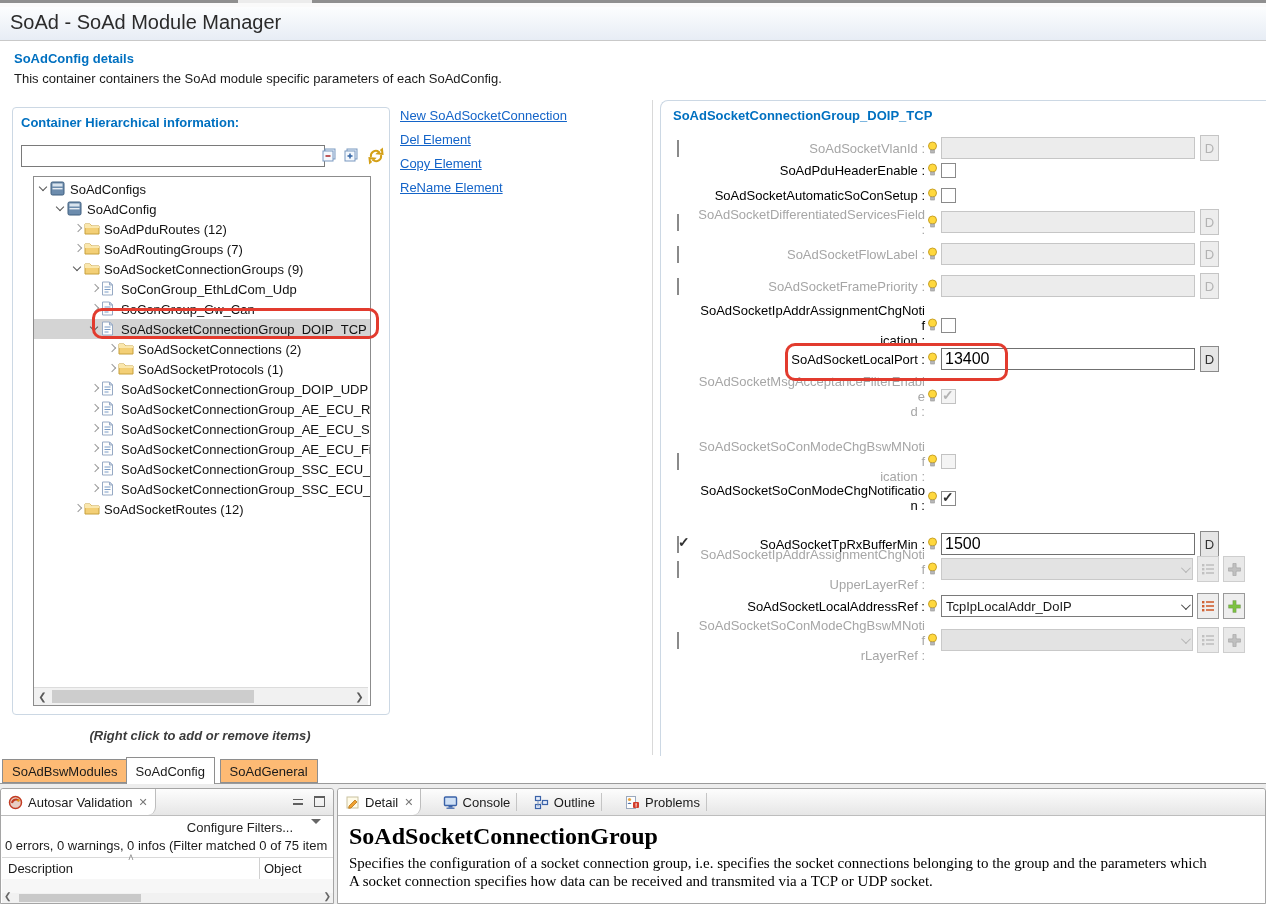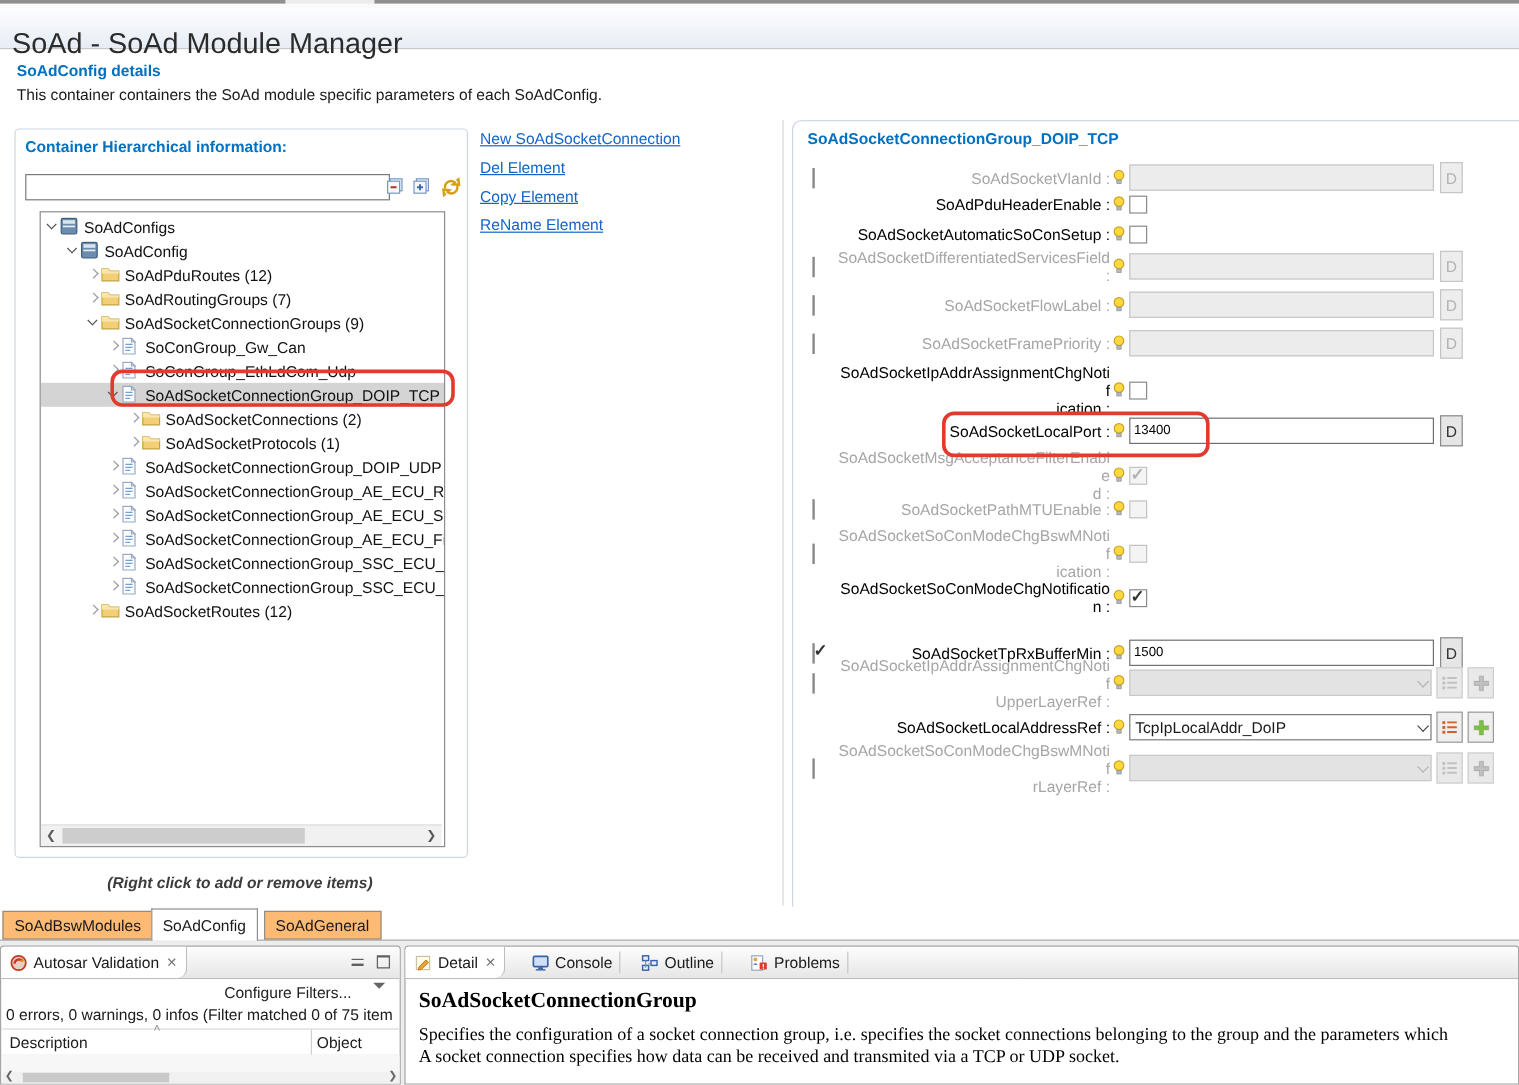--- a/index.html
+++ b/index.html
@@ -7,21 +7,21 @@
        font-family:"Liberation Sans",sans-serif;font-size:13px;color:#1a1a1a;}
   .abs{position:absolute;}
 
   
   #top-strip{left:0;top:0;width:1266px;height:7px;background:#fafafa;}
   #top-strip .seg{position:absolute;top:0;height:3px;}
 
   
   #title-bar{left:0;top:7px;width:1266px;height:33px;
     background:linear-gradient(#fcfdfe,#e7edf5);border-bottom:1px solid #c9c9c9;}
-  #title-bar .t{position:absolute;left:10px;top:16px;font-size:24px;color:#2b2b2b;}
+  #title-bar .t{position:absolute;left:10px;top:4px;font-size:20px;color:#2b2b2b;}
 
   
   #section-title{left:14px;top:51px;font-weight:bold;color:#0070C0;}
   #section-desc{left:14px;top:71px;color:#1a1a1a;}
 
   
   #left-box{left:12px;top:107px;width:376px;height:606px;border:1px solid #ccd8e4;border-radius:4px;}
   #tree-title{position:absolute;left:8px;top:7px;font-weight:bold;color:#0070C0;}
   #tree-search{position:absolute;left:8px;top:37px;width:296px;height:20px;border:1px solid #7a7a7a;
     font-family:"Liberation Sans",sans-serif;font-size:13px;padding:0 3px;}
@@ -53,21 +53,21 @@
 
   
   #right-panel{left:660px;top:100px;width:606px;height:655px;border-top:1px solid #ccd8e4;border-left:1px solid #ccd8e4;border-radius:8px 0 0 0;}
   #form-title{position:absolute;left:12px;top:7px;font-weight:bold;color:#0070C0;}
   .frow{position:absolute;left:0;width:100%;display:flex;align-items:center;}
   .fcbcol{width:20px;flex:none;}
   .flabel{width:228px;flex:none;text-align:right;line-height:15px;white-space:pre-line;word-break:break-all;color:#000;}
   .flabel.dis{color:#a6a6a6;}
   .bulb{width:12px;height:14px;flex:none;margin:0 2px;}
   .finput{width:246px;height:20px;border:1px solid #707070;font-family:"Liberation Sans",sans-serif;
-    font-size:11px;padding:0 3px;background:#fff;}
+    font-size:16px;padding:0 3px;background:#fff;}
   .finput:disabled{background:#ececec;border-color:#c6c6c6;}
   .fdrop{width:252px;height:22px;border:1px solid #7a7a7a;background:#fff;position:relative;
     display:flex;align-items:center;padding-left:4px;box-sizing:border-box;font-size:13px;}
   .fdrop.dis{background:#e3e3e3;border-color:#c9c9c9;color:#9a9a9a;}
   .fdrop .dchev{position:absolute;right:4px;top:7px;width:6px;height:6px;border-right:1.5px solid #444;
     border-bottom:1.5px solid #444;transform:rotate(45deg) translateY(-2px);}
   .fdrop.dis .dchev{border-color:#b5b5b5;}
   .cb{width:13px;height:13px;border:1px solid #8a8a8a;background:#fff;flex:none;position:relative;box-sizing:border-box;}
   .cb.big{width:15px;height:15px;}
   .cb.dis{border-color:#c2c2c2;background:#f4f4f4;}
@@ -114,21 +114,21 @@
   #val-table-head{position:absolute;left:1px;top:68px;width:331px;height:21px;border-top:1px solid #d9d9d9;border-bottom:1px solid #d0d0d0;}
   #col-desc{position:absolute;left:6px;top:3px;}
   #col-obj{position:absolute;left:262px;top:3px;}
   #col-sep{position:absolute;left:257px;top:0;width:1px;height:21px;background:#d0d0d0;}
   #sort-caret{position:absolute;left:126px;top:-6px;color:#8a8a8a;font-size:10px;}
   #val-empty-row{position:absolute;left:1px;top:90px;width:331px;height:14px;background:#f7f7f7;}
   #val-hscroll{position:absolute;left:1px;bottom:0;width:331px;height:10px;background:#f1f1f1;}
   #val-thumb{position:absolute;left:17px;top:1px;width:122px;height:8px;background:#c9c9c9;}
   .sb-arrow2{position:absolute;top:-2px;font-size:9px;color:#666;}
 
-  #det-heading{position:absolute;left:11px;top:34px;font-family:"Liberation Serif",serif;font-size:18px;font-weight:bold;color:#000;}
+  #det-heading{position:absolute;left:11px;top:34px;font-family:"Liberation Serif",serif;font-size:24px;font-weight:bold;color:#000;}
   .det-line{position:absolute;left:11px;width:912px;white-space:nowrap;overflow:hidden;
     font-family:"Liberation Serif",serif;font-size:15px;color:#000;}
 </style>
 </head>
 <body>
 
 <div id="top-strip" class="abs">
   <div class="seg" style="left:0;width:238px;background:#8f8f8f;"></div>
   <div class="seg" style="left:238px;width:74px;background:#ececec;"></div>
   <div class="seg" style="left:312px;width:954px;background:#8f8f8f;"></div>
@@ -207,32 +207,32 @@
         </div>
         <div class="trow" style="padding-left: 55px;">
           <span class="chev"></span>
           <span class="ticon"><svg width="13" height="15" viewBox="0 0 13 15">
               <path d="M1.5 1 h7 l3 3 v10 h-10 z" fill="#fdfdfd" stroke="#96a9c4"></path>
               <path d="M8.5 1 l3 3 h-3 z" fill="#dde6f0" stroke="#96a9c4"></path>
               <line x1="3.5" y1="6" x2="9.5" y2="6" stroke="#7a9cc6"></line>
               <line x1="3.5" y1="8.5" x2="9.5" y2="8.5" stroke="#7a9cc6"></line>
               <line x1="3.5" y1="11" x2="7.5" y2="11" stroke="#7a9cc6"></line>
             </svg></span>
+          <span class="tlabel">SoConGroup_EthLdCom_Udp</span>
+        </div>
+        <div class="trow" style="padding-left: 55px;">
+          <span class="chev"></span>
+          <span class="ticon"><svg width="13" height="15" viewBox="0 0 13 15">
+              <path d="M1.5 1 h7 l3 3 v10 h-10 z" fill="#fdfdfd" stroke="#96a9c4"></path>
+              <path d="M8.5 1 l3 3 h-3 z" fill="#dde6f0" stroke="#96a9c4"></path>
+              <line x1="3.5" y1="6" x2="9.5" y2="6" stroke="#7a9cc6"></line>
+              <line x1="3.5" y1="8.5" x2="9.5" y2="8.5" stroke="#7a9cc6"></line>
+              <line x1="3.5" y1="11" x2="7.5" y2="11" stroke="#7a9cc6"></line>
+            </svg></span>
           <span class="tlabel">SoConGroup_Gw_Can</span>
-        </div>
-        <div class="trow" style="padding-left: 55px;">
-          <span class="chev"></span>
-          <span class="ticon"><svg width="13" height="15" viewBox="0 0 13 15">
-              <path d="M1.5 1 h7 l3 3 v10 h-10 z" fill="#fdfdfd" stroke="#96a9c4"></path>
-              <path d="M8.5 1 l3 3 h-3 z" fill="#dde6f0" stroke="#96a9c4"></path>
-              <line x1="3.5" y1="6" x2="9.5" y2="6" stroke="#7a9cc6"></line>
-              <line x1="3.5" y1="8.5" x2="9.5" y2="8.5" stroke="#7a9cc6"></line>
-              <line x1="3.5" y1="11" x2="7.5" y2="11" stroke="#7a9cc6"></line>
-            </svg></span>
-          <span class="tlabel">SoConGroup_EthLdCom_Udp</span>
         </div>
         <div class="trow sel" style="padding-left: 55px;">
           <span class="chev open"></span>
           <span class="ticon"><svg width="13" height="15" viewBox="0 0 13 15">
               <path d="M1.5 1 h7 l3 3 v10 h-10 z" fill="#fdfdfd" stroke="#96a9c4"></path>
               <path d="M8.5 1 l3 3 h-3 z" fill="#dde6f0" stroke="#96a9c4"></path>
               <line x1="3.5" y1="6" x2="9.5" y2="6" stroke="#7a9cc6"></line>
               <line x1="3.5" y1="8.5" x2="9.5" y2="8.5" stroke="#7a9cc6"></line>
               <line x1="3.5" y1="11" x2="7.5" y2="11" stroke="#7a9cc6"></line>
             </svg></span>
@@ -430,29 +430,20 @@
       </div>
       <div class="frow" style="top: 278px; height: 34px;">
         <span class="fcbcol"></span>
         <span class="flabel dis">SoAdSocketMsgAcceptanceFilterEnable
 d :</span>
         <span class="bulb"><svg width="11" height="14" viewBox="0 0 11 14">
             <circle cx="5.5" cy="5" r="4" fill="#ffd83d" stroke="#c9a227"></circle>
             <rect x="3.7" y="9" width="3.6" height="3" fill="#b9b9b9" stroke="#8d8d8d" stroke-width="0.6"></rect>
           </svg></span>
         <span class="cb big checked dis"></span>
-      </div>
-      <div class="frow" style="top: 314px; height: 18px;">
-        <span class="fcbcol"><span class="cb"></span></span>
-        <span class="flabel dis">SoAdSocketPathMTUEnable :</span>
-        <span class="bulb"><svg width="11" height="14" viewBox="0 0 11 14">
-            <circle cx="5.5" cy="5" r="4" fill="#ffd83d" stroke="#c9a227"></circle>
-            <rect x="3.7" y="9" width="3.6" height="3" fill="#b9b9b9" stroke="#8d8d8d" stroke-width="0.6"></rect>
-          </svg></span>
-        <span class="cb big dis"></span>
       </div>
       <div class="frow" style="top: 343px; height: 34px;">
         <span class="fcbcol"><span class="cb"></span></span>
         <span class="flabel dis">SoAdSocketSoConModeChgBswMNotif
 ication :</span>
         <span class="bulb"><svg width="11" height="14" viewBox="0 0 11 14">
             <circle cx="5.5" cy="5" r="4" fill="#ffd83d" stroke="#c9a227"></circle>
             <rect x="3.7" y="9" width="3.6" height="3" fill="#b9b9b9" stroke="#8d8d8d" stroke-width="0.6"></rect>
           </svg></span>
         <span class="cb big dis"></span>

